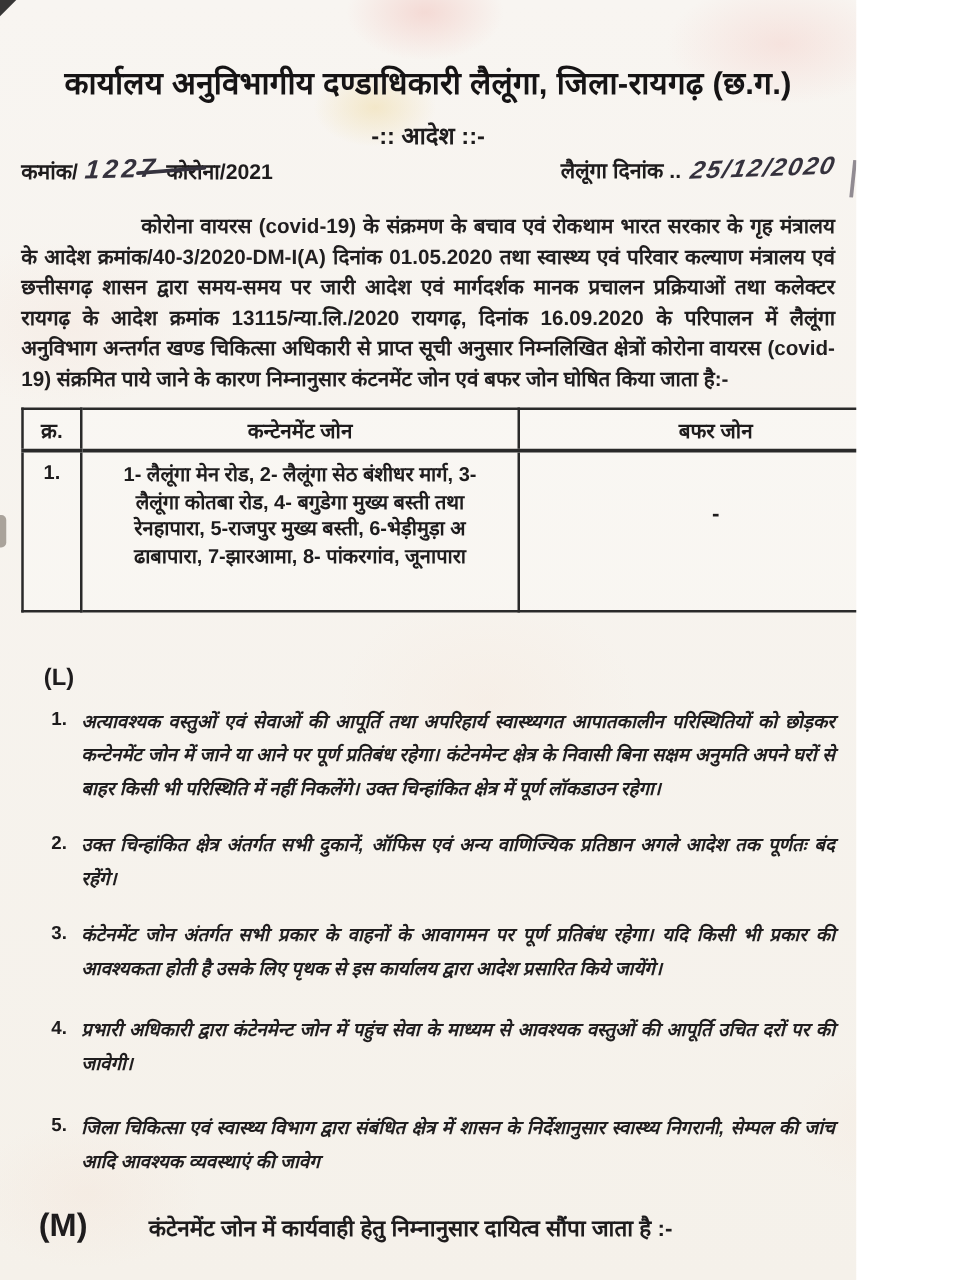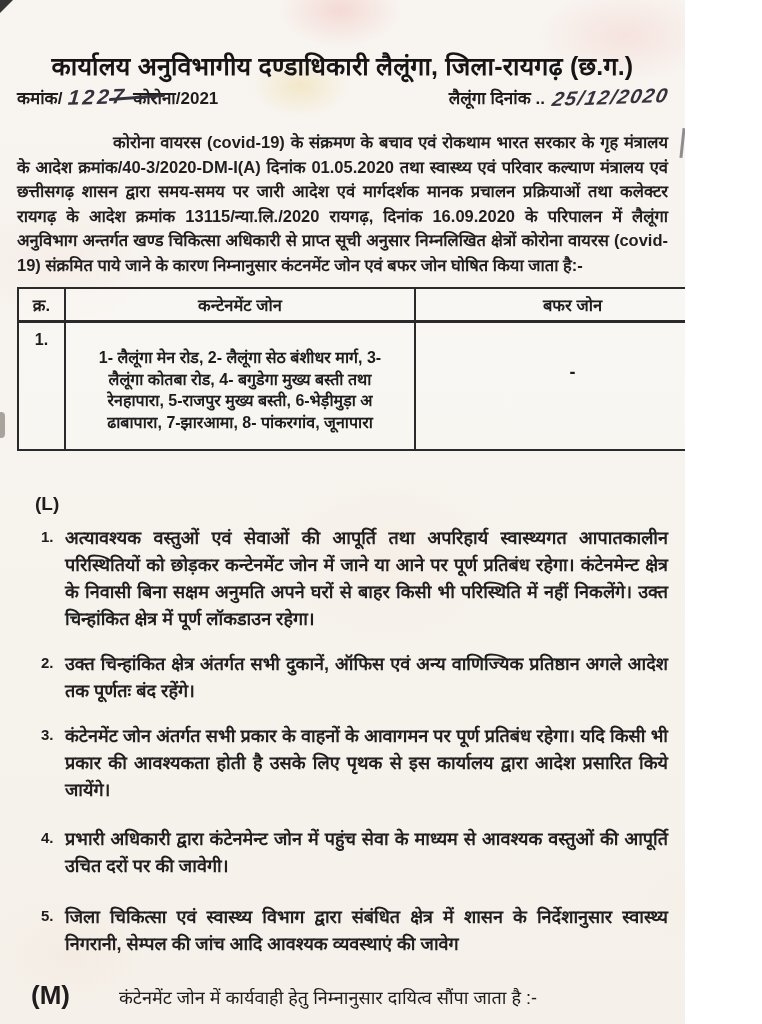--- a/index.html
+++ b/index.html
@@ -25,21 +25,21 @@
     border-top:13px solid #1b1b1b;border-right:13px solid transparent;opacity:.88;}
   .smudge-left{position:absolute;left:0;top:412px;width:5px;height:26px;background:#6b6158;opacity:.55;border-radius:0 4px 4px 0;}
   .smudge-right{position:absolute;right:1px;top:128px;width:3px;height:30px;background:#4c4454;opacity:.6;transform:rotate(6deg);}
   .content{position:relative;padding:0 17px;}
 
   .title{
     margin-top:48px;text-align:center;font-weight:700;font-size:25px;
     letter-spacing:.2px;white-space:nowrap;color:#161415;
   }
   .order-heading{margin-top:13px;text-align:center;font-weight:700;font-size:19px;}
-  .meta-row{margin-top:3px;display:flex;justify-content:space-between;align-items:center;
+  .meta-row{margin-top:3px;display:flex;justify-content:space-between;align-items:flex-start;
     font-size:17px;font-weight:700;}
   .meta-left,.meta-right{display:flex;align-items:flex-end;gap:4px;}
   .hand{
     font-style:italic;font-weight:700;color:#35323d;
     transform:skewX(-6deg) rotate(-1.5deg);display:inline-block;
   }
   .ref-num{font-size:21px;letter-spacing:3px;position:relative;margin:0 2px;}
   .ref-num::after{ 
     content:"";position:absolute;right:-38px;top:52%;width:56px;height:2.5px;
     background:#35323d;transform:rotate(-3deg);border-radius:2px;
@@ -53,51 +53,52 @@
 
   table.zones{
     margin-top:10px;width:712px;border-collapse:collapse;
     border:2.5px solid #2a2a2a;table-layout:fixed;background:rgba(255,255,255,.25);
   }
   table.zones th,table.zones td{border:2px solid #2a2a2a;font-weight:700;}
   table.zones th{font-size:16.5px;padding:4px 2px;text-align:center;border-bottom-width:3px;}
   col.c-sno{width:47px;} col.c-cont{width:350px;} col.c-buf{width:315px;}
   td.sno{vertical-align:top;text-align:center;font-size:16px;padding-top:8px;}
   td.cont{vertical-align:top;text-align:center;font-size:16px;line-height:21.5px;
-    padding:24px 26px 10px 26px;}
+    padding:8px 26px 10px 26px;}
   td.buf{vertical-align:middle;text-align:center;font-size:18px;padding-bottom:28px;}
 
   .section-l{margin-top:42px;display:flex;align-items:baseline;padding-left:18px;}
   .l-marker{font-weight:700;font-size:19px;width:50px;flex:none;}
   .l-heading{font-weight:700;font-size:18px;}
 
   .item{display:flex;padding-left:24px;margin-top:10px;}
   .item + .item{margin-top:18px;}
   .item.gap-lg{margin-top:22px;}
   .item.gap-xl{margin-top:24px;}
   .item-num{flex:none;width:24px;font-size:15px;font-weight:700;padding-top:3px;}
-  .item-text{font-size:18px;line-height:27px;font-weight:700;text-align:justify;
-    width:676px;color:#201e1f;}
+  .item-text{font-size:15px;line-height:27px;font-weight:700;text-align:justify;
+    width:676px;color:#201e1f;font-style:italic;}
 
   .section-m{margin-top:22px;display:flex;align-items:baseline;padding-left:14px;}
   .m-marker{font-weight:700;font-size:26px;width:88px;flex:none;font-family:"Liberation Sans","DejaVu Sans",sans-serif;}
-  .m-heading{font-weight:400;font-size:18px;}
+  .m-heading{font-weight:700;font-size:18px;}
 </style>
 </head>
 <body>
 
 <div class="page">
   <div class="corner-tl"></div>
   <div class="smudge-left"></div>
   <div class="smudge-right"></div>
 
   <div class="content">
 
     <div class="title">कार्यालय अनुविभागीय दण्डाधिकारी लैलूंगा, जिला-रायगढ़ (छ.ग.)</div>
 
+    <div class="order-heading">-:: आदेश ::-</div>
 
     <div class="meta-row">
       <div class="meta-left">
         <span>कमांक/</span>
         <span class="hand ref-num">1227</span>
         <span>कोरोना/2021</span>
       </div>
       <div class="meta-right">
         <span>लैलूंगा दिनांक ..</span>
         <span class="hand date-hand">25/12/2020</span>

